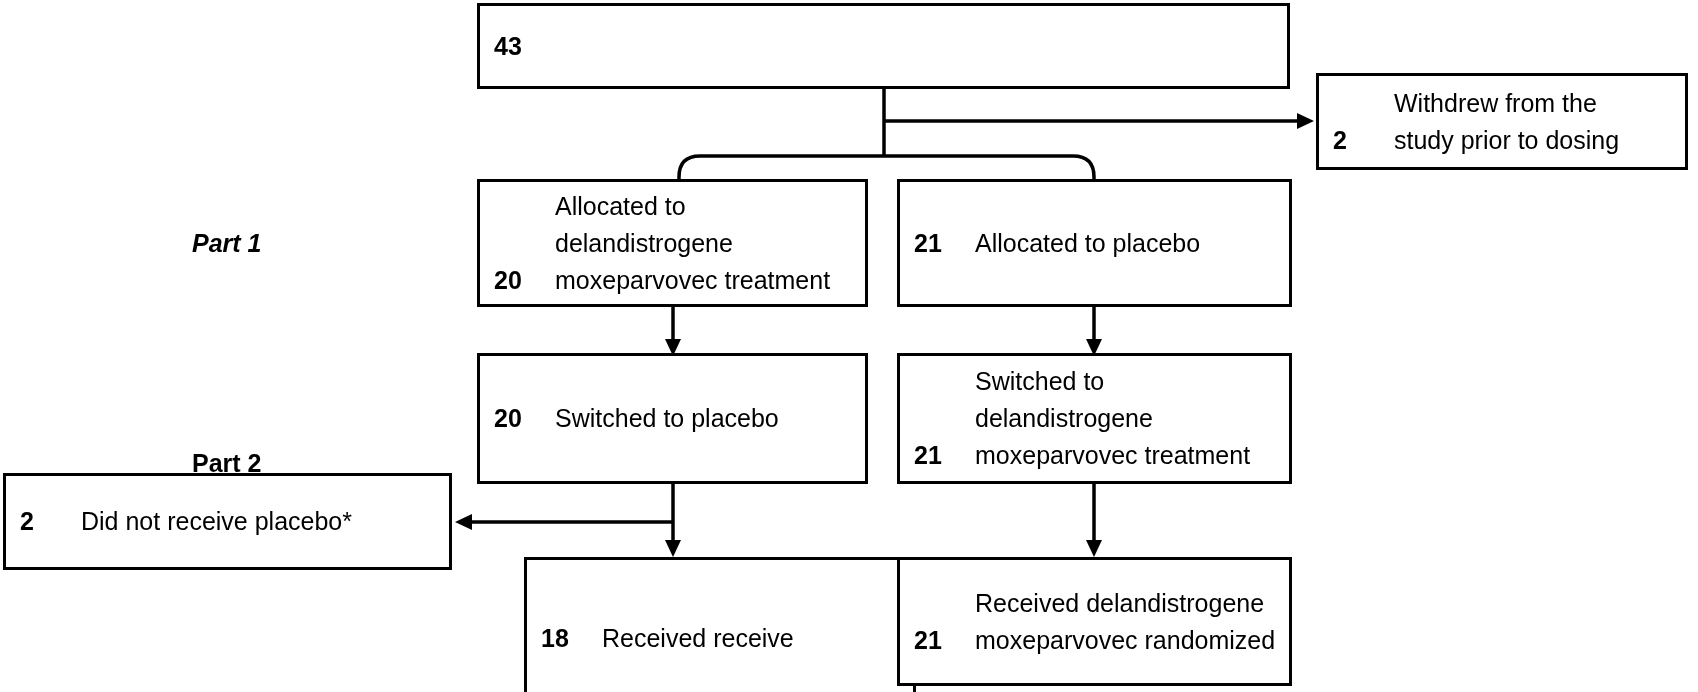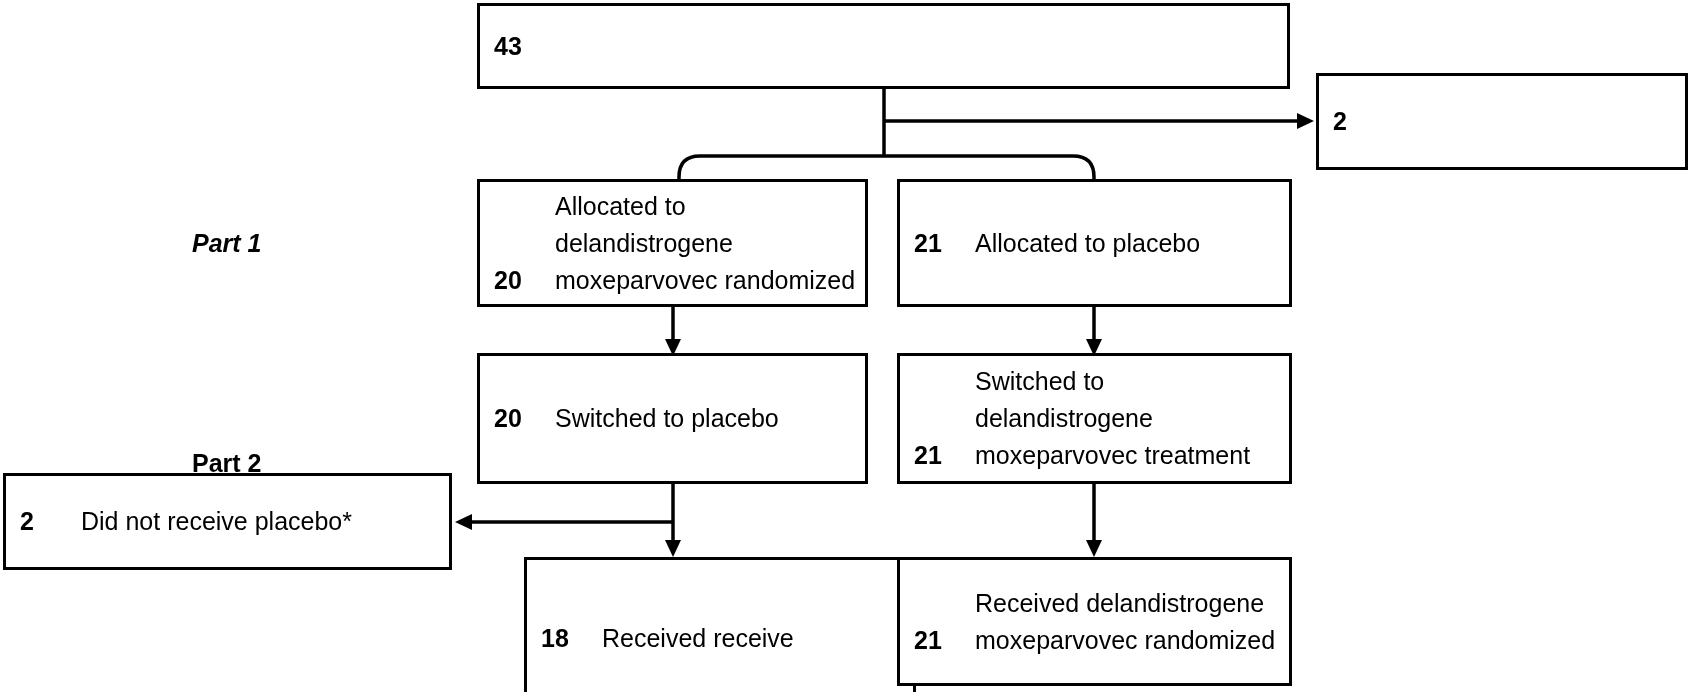--- a/index.html
+++ b/index.html
@@ -83,29 +83,31 @@
 
   <div class="box" style="left:477px;top:3px;width:813px;height:86px;">
     <div class="row">
       <span class="num">43</span>
     </div>
   </div>
 
   <div class="box" style="left:1316px;top:73px;width:372px;height:97px;">
     <div class="row">
       <span class="num">2</span>
+      <span class="btext">Withdrew from the
+study prior to dosing</span>
     </div>
   </div>
 
   <div class="box" style="left:477px;top:179px;width:391px;height:128px;">
     <div class="row">
       <span class="num">20</span>
       <span class="btext">Allocated to
 delandistrogene
-moxeparvovec randomized</span>
+moxeparvovec treatment</span>
     </div>
   </div>
 
   <div class="box" style="left:897px;top:179px;width:395px;height:128px;">
     <div class="row">
       <span class="num">21</span>
       <span class="btext">Allocated to placebo</span>
     </div>
   </div>
 

